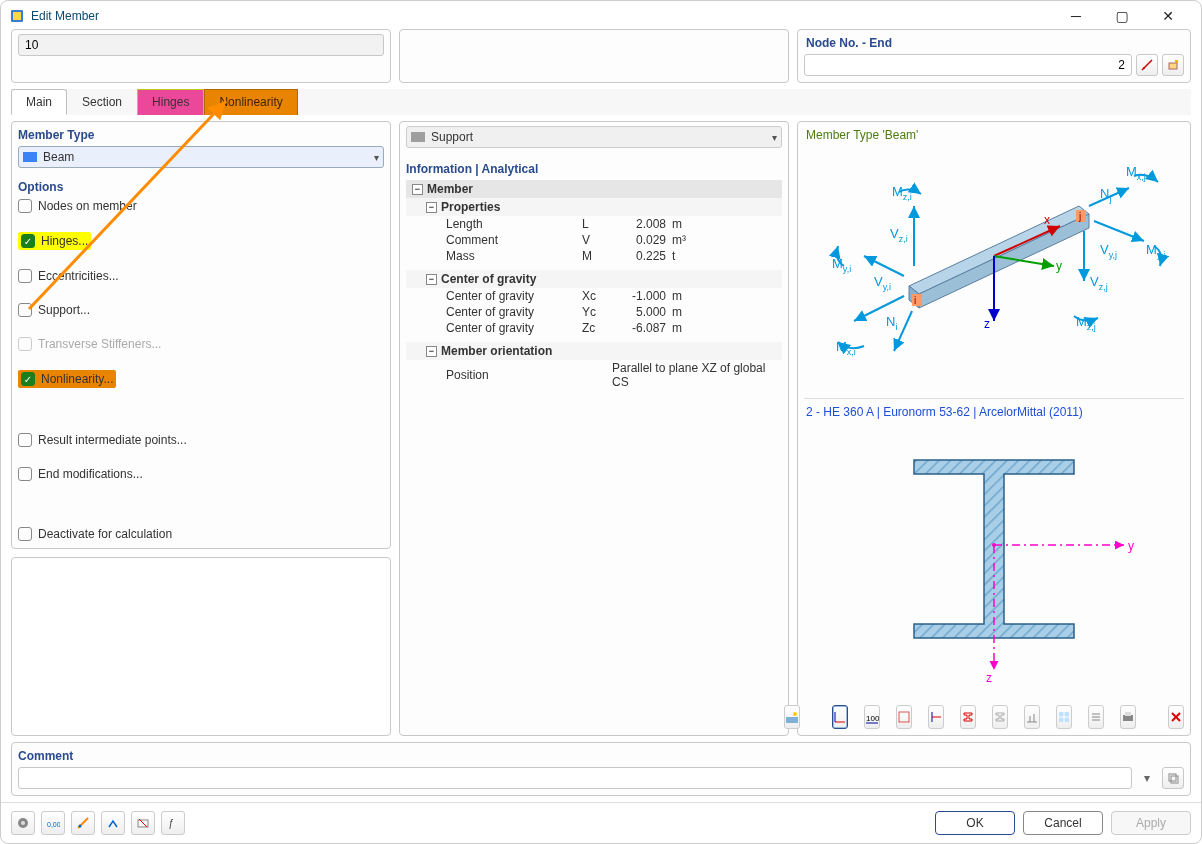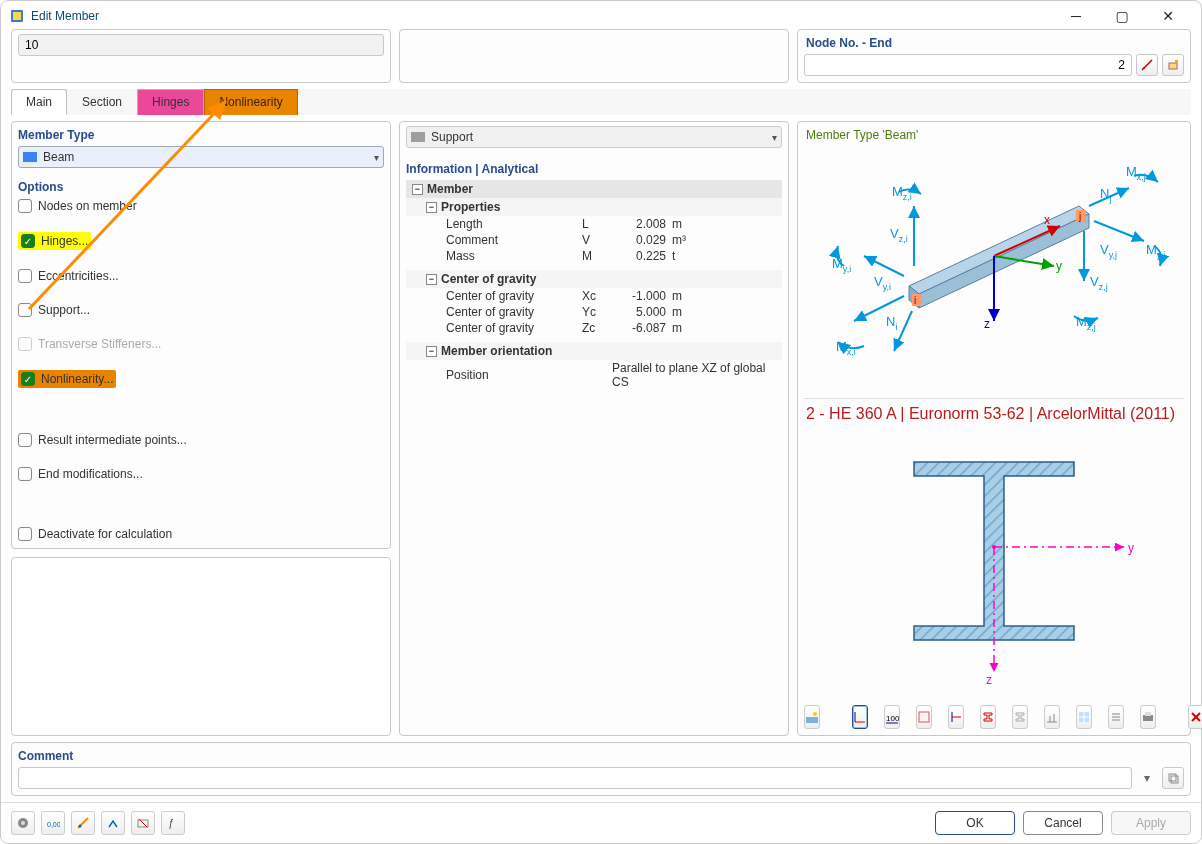--- a/index.html
+++ b/index.html
@@ -54,21 +54,21 @@
   .tree-row .unit { width:30px;}
   .tree-row.wide .val2 { flex:1; text-align:left;}
   .expander { width:11px; height:11px; border:1px solid #888; display:inline-flex; align-items:center; justify-content:center; font-size:9px; line-height:1; background:#fff;}
   .comment-row { display:flex; gap:6px; align-items:center;}
   .footer { border-top:1px solid #ddd; padding:8px 10px; display:flex; align-items:center;}
   .footer-left { display:flex; gap:6px;}
   .footer-right { margin-left:auto; display:flex; gap:8px;}
   .btn { min-width:80px; padding:4px 14px; border:1px solid #888; border-radius:4px; background:#fff; font-size:12px; text-align:center;}
   .btn.apply { color:#aaa; border-color:#ccc; background:#f7f7f7;}
   .toolbtn { width:24px; height:24px; border:1px solid #ccc; border-radius:3px; background:linear-gradient(#fff,#eee); display:inline-flex; align-items:center; justify-content:center; font-size:11px;}
-  .preview-bar { display:flex; gap:16px; padding:4px 0 0 0;}
+  .preview-bar { display:flex; gap:16px; padding:4px 0 0 0;justify-content:flex-end;}
   .preview-bar .toolbtn.active { border-color:#2a4b8d; box-shadow:inset 0 0 0 1px #9bd;}
   .arrow-annot { position:absolute; pointer-events:none; }
   .beam-preview { position:relative; }
 </style>
 </head>
 <body>
 
 <div class="window">
 
   <div class="titlebar">
@@ -319,21 +319,21 @@
               <text x="322" y="30" fill="#0099dd" font-size="13"><tspan>M</tspan><tspan dy="4" font-size="9">x,j</tspan></text>
               <text x="296" y="52" fill="#0099dd" font-size="13"><tspan>N</tspan><tspan dy="4" font-size="9">j</tspan></text>
               <text x="296" y="108" fill="#0099dd" font-size="13"><tspan>V</tspan><tspan dy="4" font-size="9">y,j</tspan></text>
               <text x="342" y="108" fill="#0099dd" font-size="13"><tspan>M</tspan><tspan dy="4" font-size="9">y,j</tspan></text>
               <text x="286" y="140" fill="#0099dd" font-size="13"><tspan>V</tspan><tspan dy="4" font-size="9">z,j</tspan></text>
               <text x="272" y="180" fill="#0099dd" font-size="13"><tspan>M</tspan><tspan dy="4" font-size="9">z,j</tspan></text>
             </svg>
           </div>
 
           <div style="border-top:1px solid #ddd; margin:2px 0 6px 0;"></div>
-          <div style="font-size:16px; color:#b91c1c; padding-left:2px;">2 - HE 360 A | Euronorm 53-62 | ArcelorMittal (2011)</div>
+          <div style="font-size:12px; color:#1d4ed8; padding-left:2px;">2 - HE 360 A | Euronorm 53-62 | ArcelorMittal (2011)</div>
 
           <div style="flex:1; display:flex; align-items:center; justify-content:center;">
             <svg width="300" height="260" viewBox="0 0 300 260">
               <defs>
                 <pattern id="hatch" width="8" height="8" patternUnits="userSpaceOnUse" patternTransform="rotate(45)">
                   <rect width="8" height="8" fill="#a9cfe8"></rect>
                     <line x1="0" y1="0" x2="0" y2="8" stroke="#6fa6cc" stroke-width="3"></line>
                 </pattern>
                 <marker id="arM" markerWidth="8" markerHeight="8" refX="6" refY="3" orient="auto">
                     <path d="M0,0 L6,3 L0,6 Z" fill="#ff00cc"></path>

